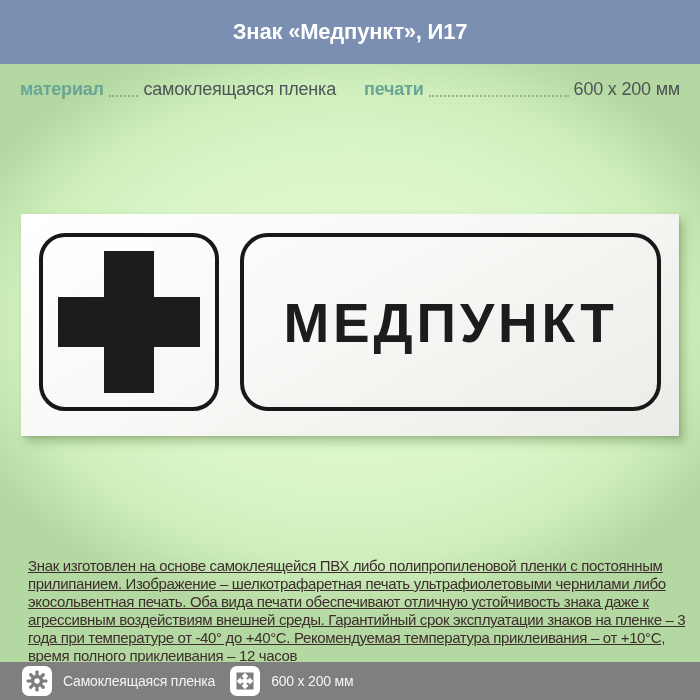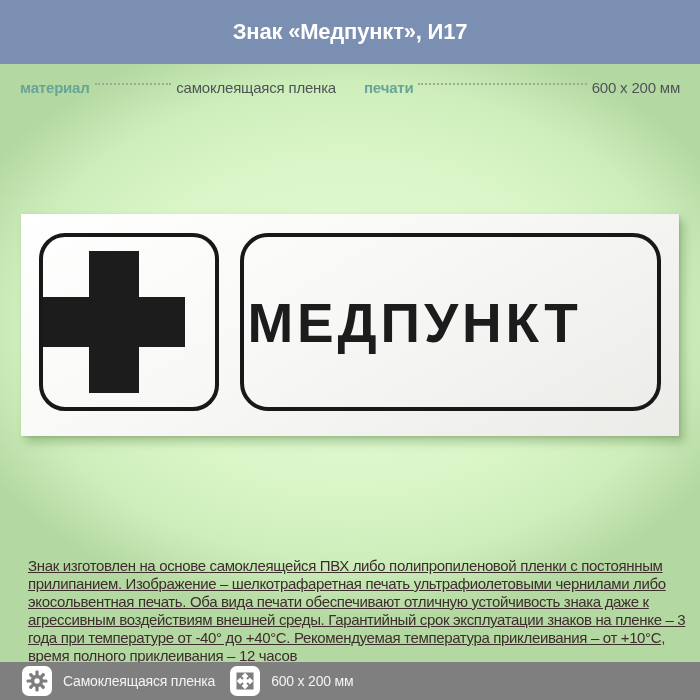--- a/index.html
+++ b/index.html
@@ -21,42 +21,42 @@
   .header h1{
     margin:8px;color:#ffffff;font-size:22px;font-weight:600;
     letter-spacing:-0.2px;
   }
 
   
   .specs{
     position:absolute;top:74px;left:20px;width:660px;height:26px;
     display:flex;
   }
-  .spec{display:flex;align-items:center;font-size:15px;letter-spacing:-0.2px;}
+  .spec{display:flex;align-items:flex-end;font-size:18px;letter-spacing:-0.2px;}
   .spec-material{width:316px;margin-right:28px;}
   .spec-size{width:316px;}
   .spec-label{color:#68a596;font-weight:600;white-space:nowrap;}
   .leader{
     flex:1;min-width:14px;margin:0 5px;
     border-bottom:2px dotted #9cab93;
     transform:translateY(-3px);
   }
   .spec-value{color:#4f5457;white-space:nowrap;}
 
   
   .sign-plate{
     position:absolute;left:21px;top:214px;width:658px;height:222px;
     background:linear-gradient(150deg,#ffffff 0%,#f8f8f6 45%,#ebebe8 100%);
     box-shadow:5px 6px 9px rgba(70,105,50,0.35), 1px 1px 2px rgba(70,105,50,0.2);
   }
   .sign-box{
     position:absolute;top:19px;height:178px;
     border:4px solid #181818;border-radius:26px;
     box-sizing:border-box;
-    display:flex;align-items:center;justify-content:flex-start;
+    display:flex;align-items:center;justify-content:center;
   }
   .cross-box{left:18px;width:180px;}
   .text-box{left:219px;width:421px;border-radius:28px;}
   .cross{position:relative;width:142px;height:142px;}
   .cross .bar-h,.cross .bar-v{
     position:absolute;background:#1c1c1c;
   }
   .cross .bar-h{left:0;top:46px;width:142px;height:50px;}
   .cross .bar-v{left:46px;top:0;width:50px;height:142px;}
   .sign-text{

